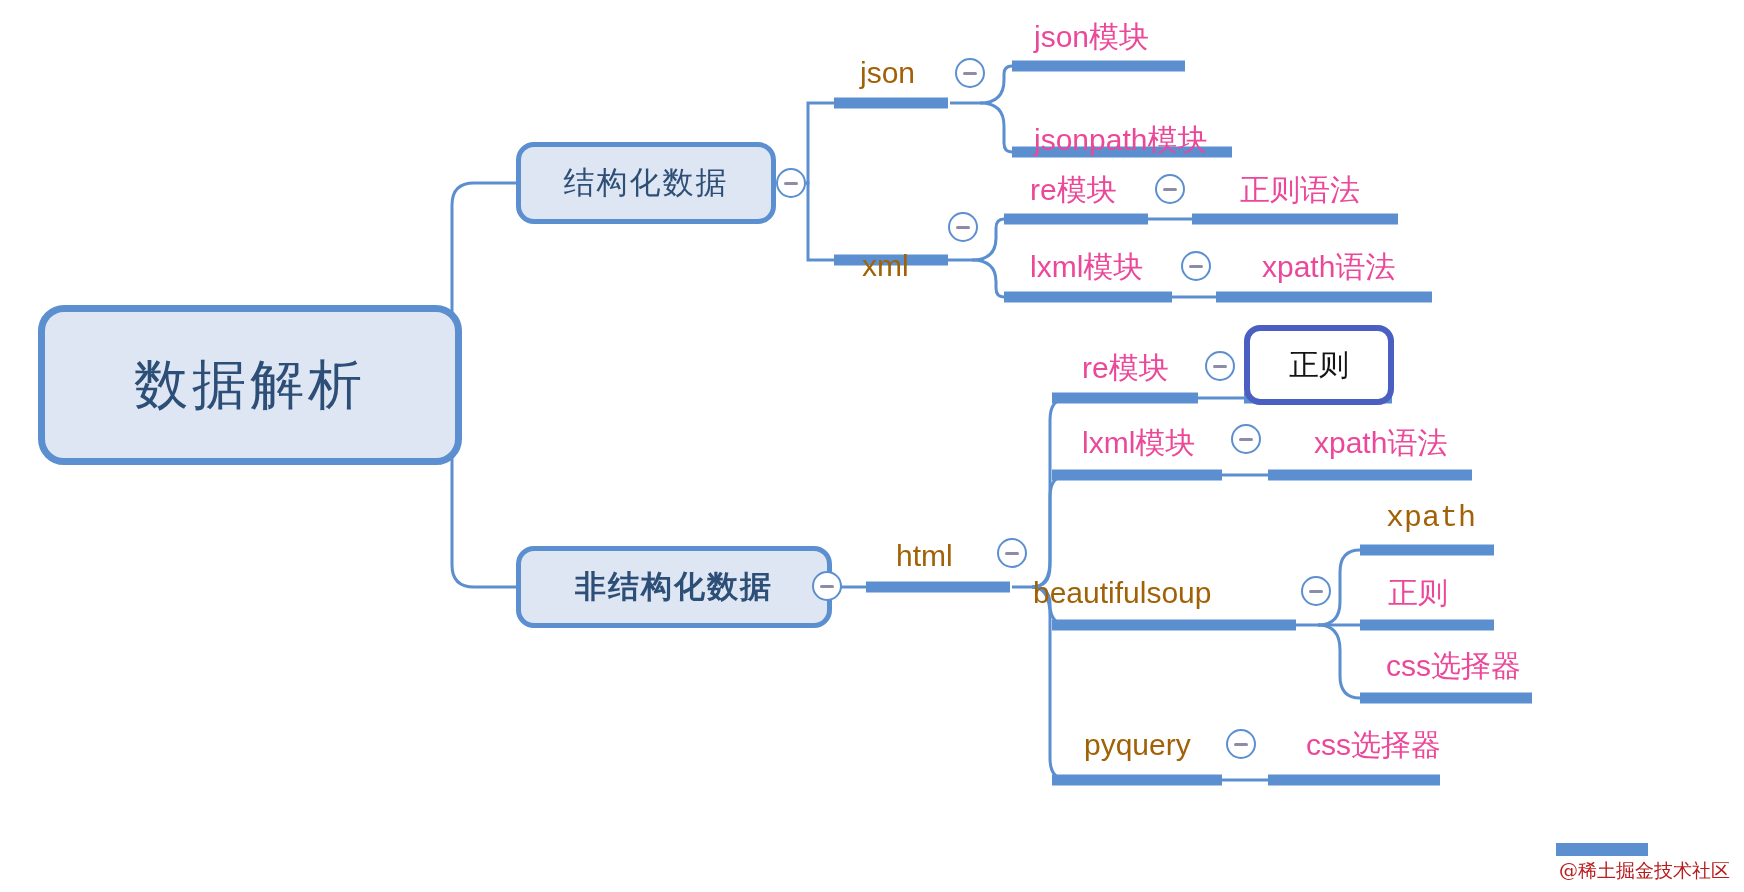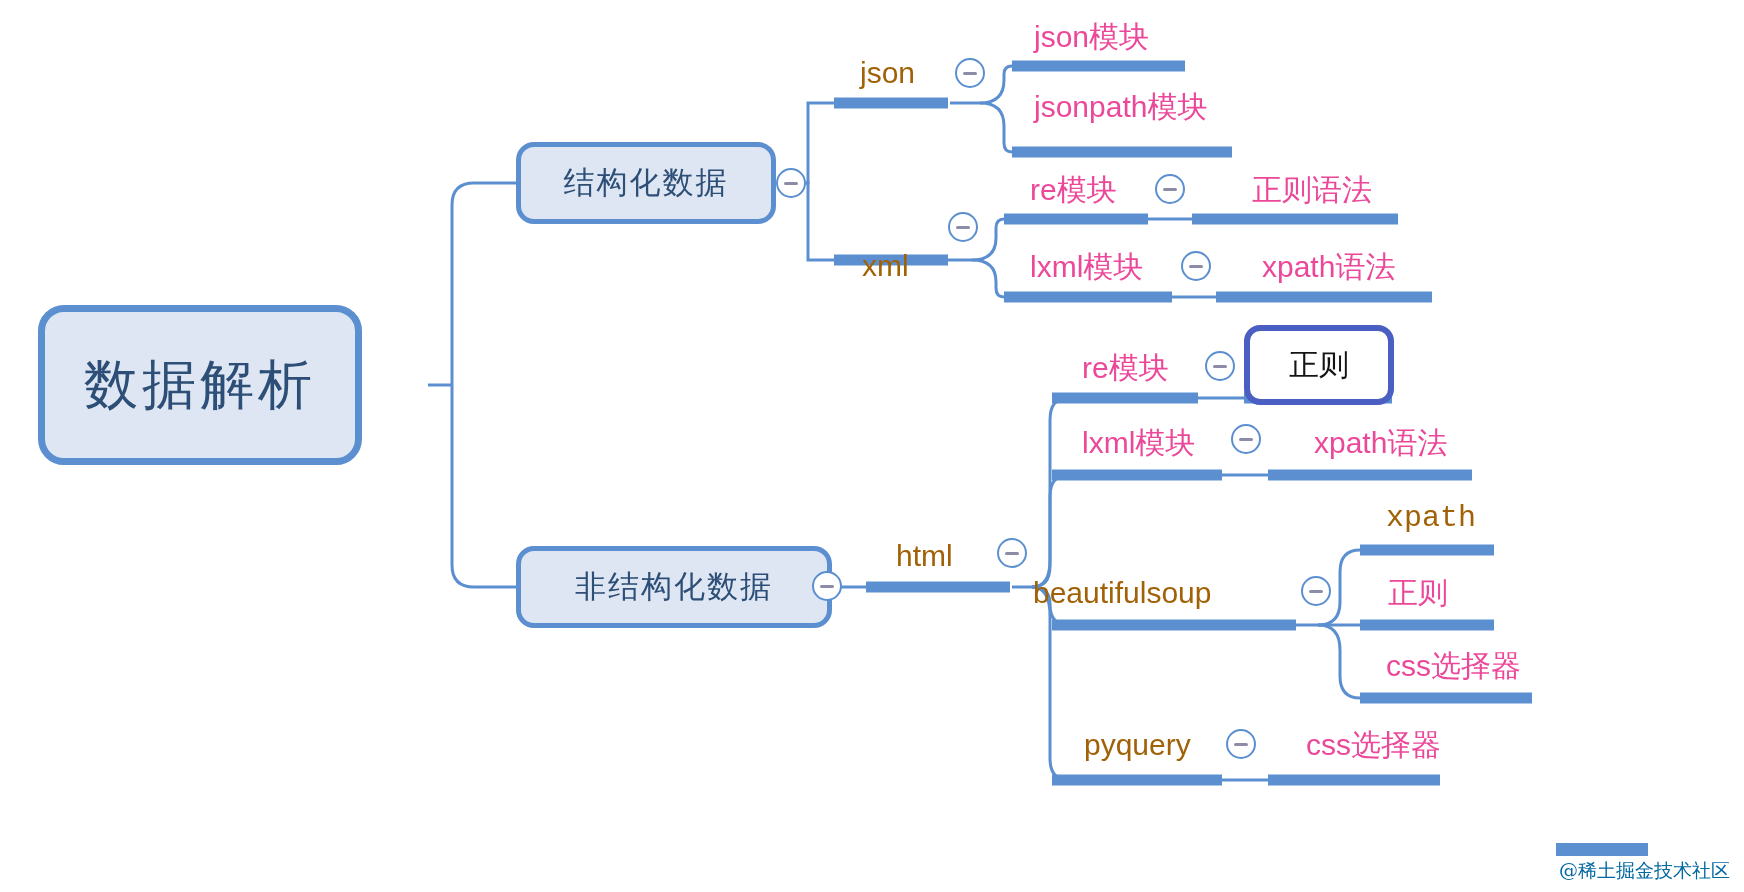--- a/index.html
+++ b/index.html
@@ -95,21 +95,21 @@
     background: #8c8ca8;
     border-radius: 2px;
   }
 
   
   .watermark {
     position: absolute;
     right: 14px;
     bottom: 8px;
     font-size: 19px;
-    color: #0369a1;
+    color: #b91c1c;
     font-family: "DejaVu Serif", "Liberation Serif", serif;
     white-space: nowrap;
   }
   .wm-bar {
     position: absolute;
     right: 96px;
     bottom: 36px;
     width: 92px;
     height: 13px;
     background: #5b8fd0;
@@ -197,47 +197,47 @@
       <line x1="1360" y1="625" x2="1494" y2="625"></line>
 
       <line x1="1360" y1="698" x2="1532" y2="698"></line>
 
       <line x1="1052" y1="780" x2="1222" y2="780"></line>
 
       <line x1="1268" y1="780" x2="1440" y2="780"></line>
     </g>
   </svg>
 
-  <div class="boxnode root" style="left:38px; top:305px; width:324px; height:160px;">
+  <div class="boxnode root" style="left:38px; top:305px; width:424px; height:160px;">
     <span>数据解析</span>
   </div>
 
   <div class="boxnode level2" style="left:516px; top:142px; width:260px; height:82px;">
     <span>结构化数据</span>
   </div>
 
-  <div class="boxnode level2" style="left:516px; top:546px; width:316px; height:82px;">
+  <div class="boxnode level2" style="left:516px; top:546px; width:316px; height:82px;font-weight:bold;">
     <span>非结构化数据</span>
   </div>
 
   <div class="selnode" style="left:1244px; top:325px; width:150px; height:80px;">
     <span>正则</span>
   </div>
 
   <div class="tlabel" style="left:860px; top:58px;">json</div>
 
   <div class="tlabel cn" style="left:1034px; top:22px;">json模块</div>
 
-  <div class="tlabel cn" style="left:1034px; top:92px;">jsonpath模块</div>
+  <div class="tlabel cn" style="left:1034px; top:125px;">jsonpath模块</div>
 
   <div class="tlabel" style="left:862px; top:215px;margin-top:36px;">xml</div>
 
   <div class="tlabel cn" style="left:1030px; top:175px;">re模块</div>
 
-  <div class="tlabel cn" style="left:1240px; top:175px;margin-left:12px;">正则语法</div>
+  <div class="tlabel cn" style="left:1240px; top:175px;">正则语法</div>
 
   <div class="tlabel cn" style="left:1030px; top:252px;">lxml模块</div>
 
   <div class="tlabel cn" style="left:1262px; top:252px;">xpath语法</div>
 
   <div class="tlabel" style="left:896px; top:541px;">html</div>
 
   <div class="tlabel cn" style="left:1082px; top:353px;">re模块</div>
 
   <div class="tlabel cn" style="left:1082px; top:428px;">lxml模块</div>

